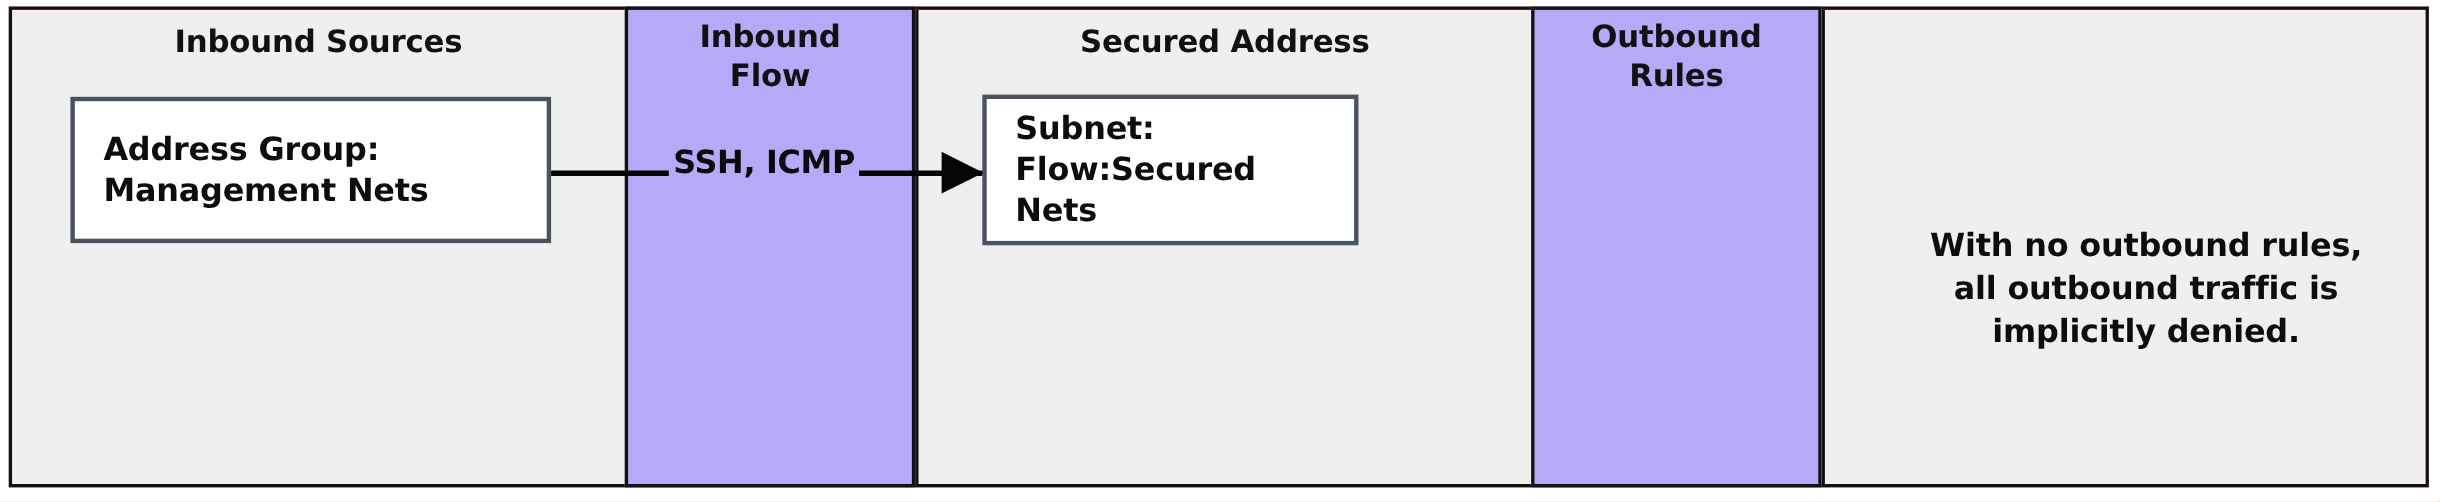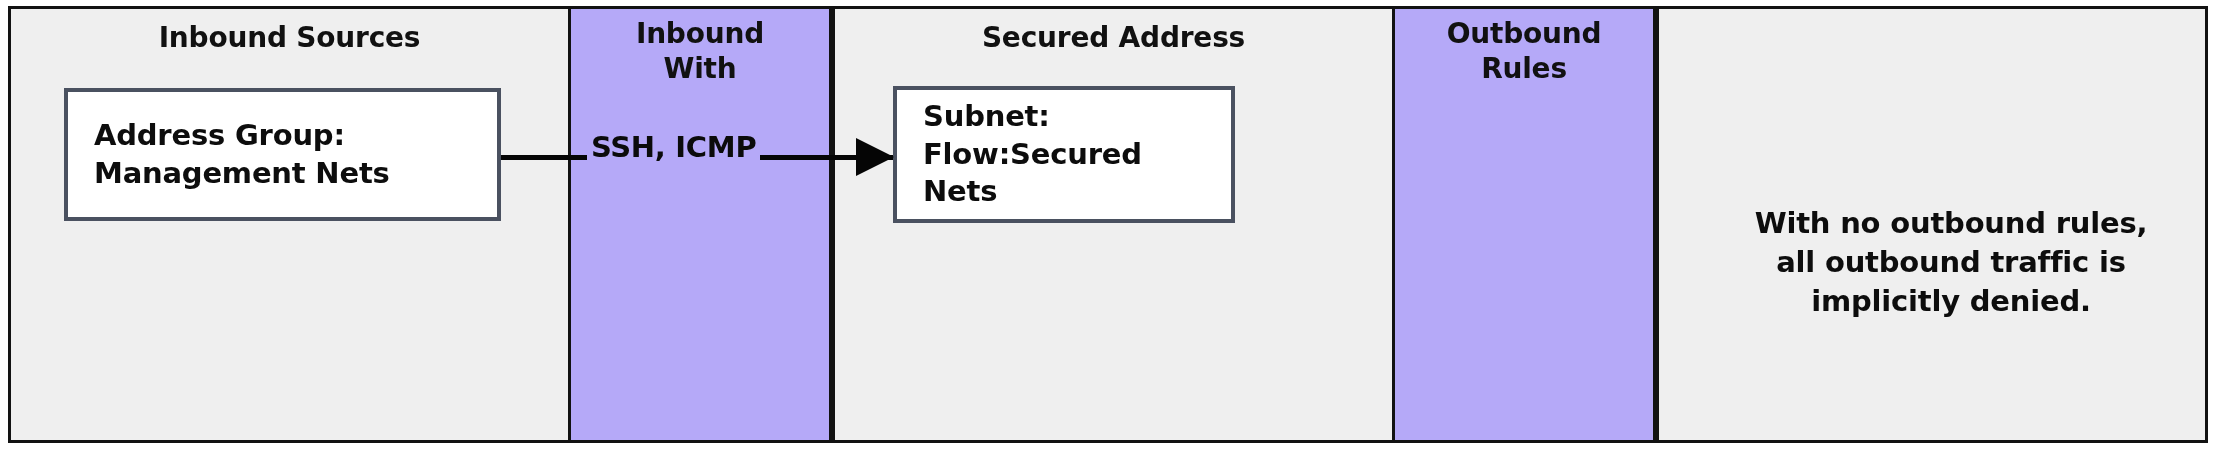--- a/index.html
+++ b/index.html
@@ -129,21 +129,21 @@
     font-weight: bold;
     color: #0b0b0b;
     background: #b5a9f8;
     padding: 0 4px;
     line-height: 1.0;
     font-family: "DejaVu Sans", sans-serif;
     letter-spacing: -0.3px;
     white-space: nowrap;
   }
   #edge-inbound-label {
-    left: 587px;
+    left: 608px;
   }
 
   
   .lane-note {
     position: absolute;
     left: 0;
     right: 0;
     top: 195px;
     text-align: center;
     font-size: 29px;
@@ -162,21 +162,21 @@
 <div id="diagram">
 
   <div class="lane-frame">
 
     <div class="lane plain" id="lane-inbound-sources" style="left:0px; width:557px;">
       <div class="lane-title">Inbound Sources</div>
     </div>
 
     <div class="lane purple" id="lane-inbound-rules" style="left:557px; width:264px;">
       <div class="lane-title">Inbound
-With</div>
+Flow</div>
     </div>
 
     <div class="lane plain" id="lane-secured-entities" style="left:821px; width:560px; border-left:3px solid #121212;">
       <div class="lane-title">Secured Address</div>
     </div>
 
     <div class="lane purple" id="lane-outbound-rules" style="left:1381px; width:264px;padding-left:28px;">
       <div class="lane-title">Outbound
 Rules</div>
     </div>

